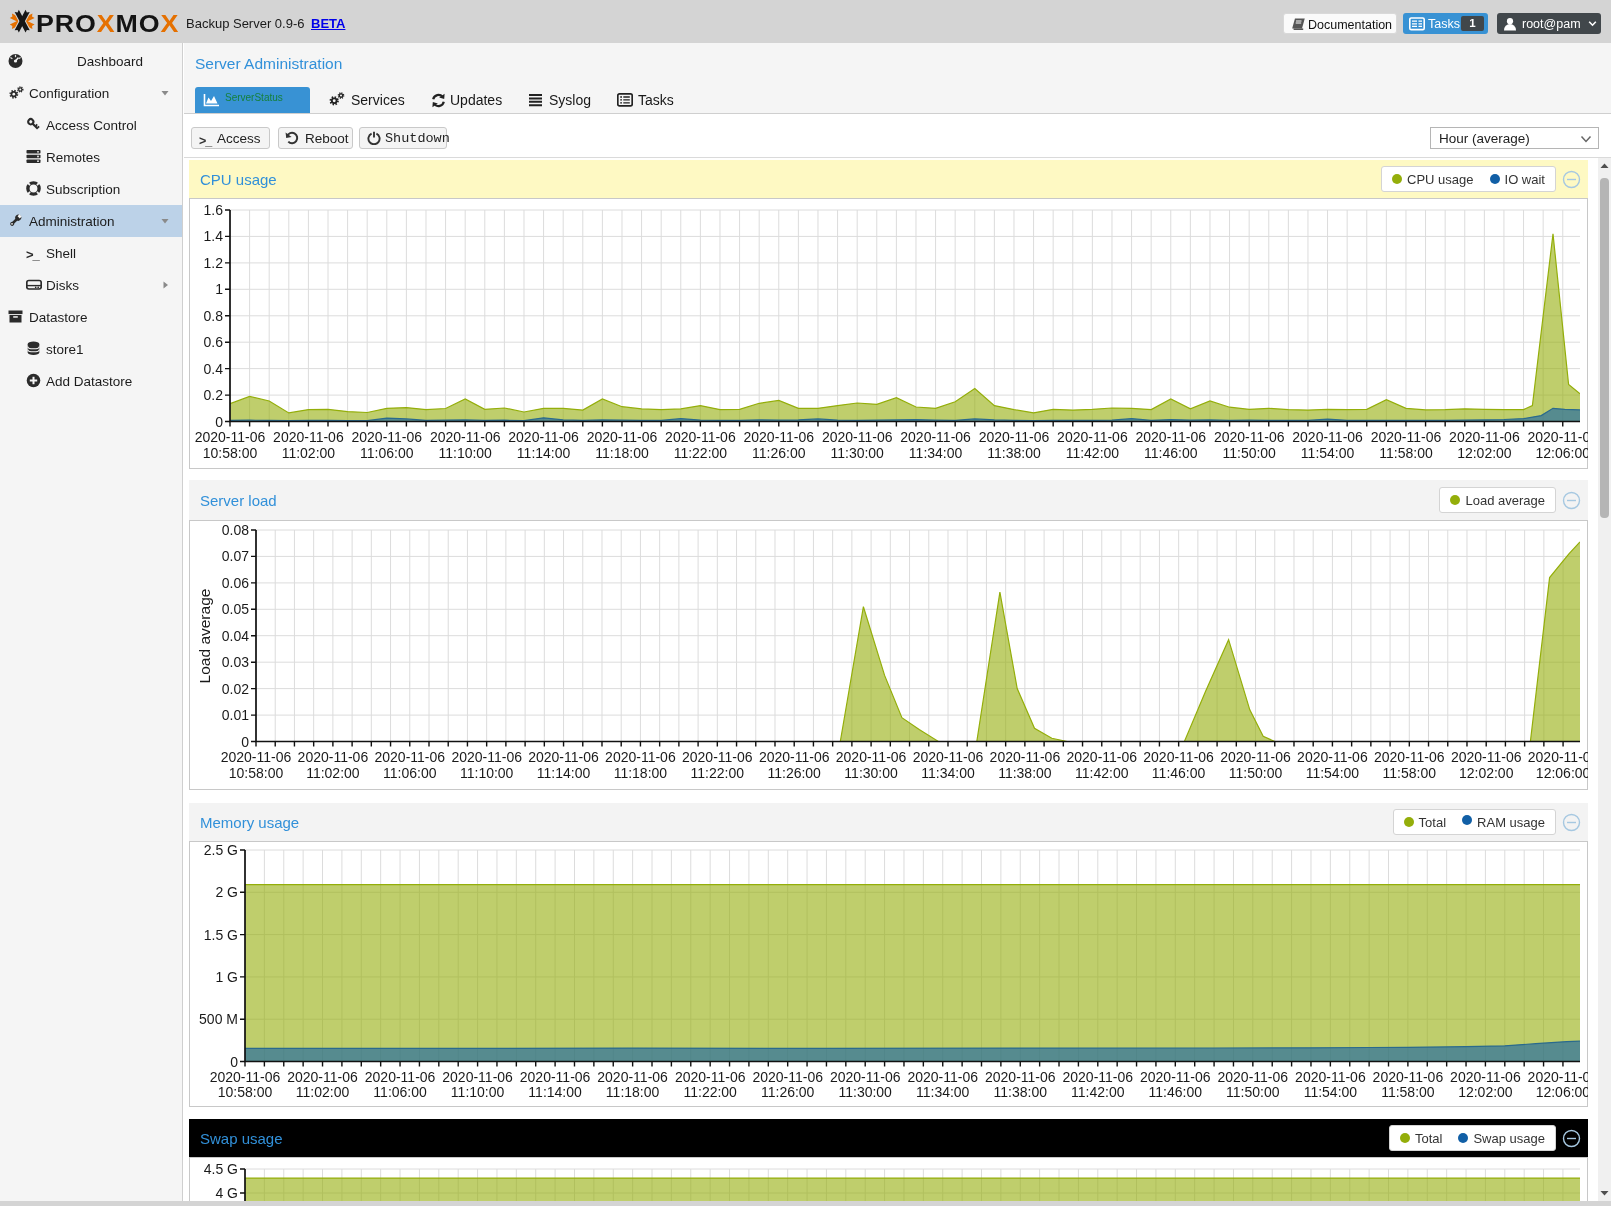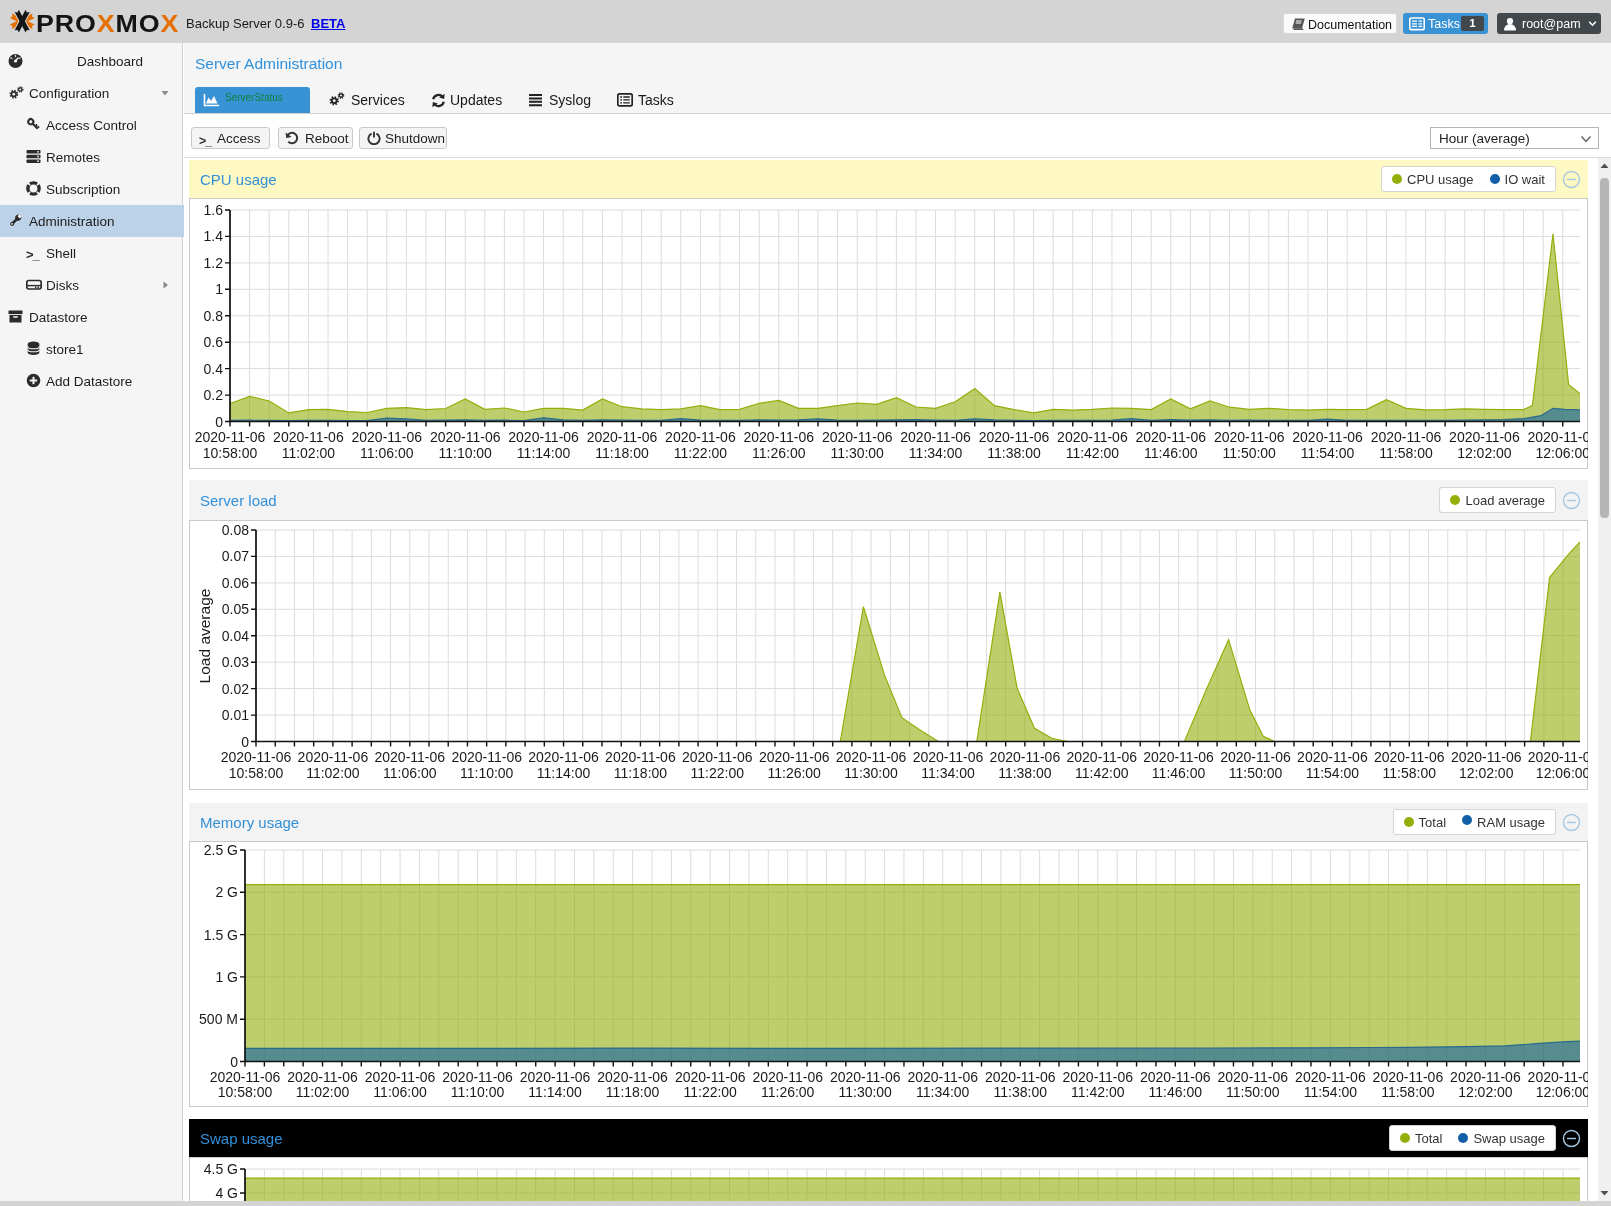--- a/index.html
+++ b/index.html
@@ -132,21 +132,21 @@
         <svg width="15" height="15" viewBox="0 0 15 15" style="">
           <circle cx="7.5" cy="7.5" r="5.6" fill="none" stroke="#2b2b2b" stroke-width="3.4"></circle>
           <rect x="6.6" y="-0.4" width="1.8" height="3" fill="#f5f5f5" transform="rotate(45 7.5 7.5)"></rect>
           <rect x="6.6" y="-0.4" width="1.8" height="3" fill="#f5f5f5" transform="rotate(135 7.5 7.5)"></rect>
           <rect x="6.6" y="-0.4" width="1.8" height="3" fill="#f5f5f5" transform="rotate(225 7.5 7.5)"></rect>
           <rect x="6.6" y="-0.4" width="1.8" height="3" fill="#f5f5f5" transform="rotate(315 7.5 7.5)"></rect>
         </svg>
       </span>
       <span style="position:absolute;left:46px;top:9px;font-size:13.5px;color:#1c1c1c;">Subscription</span>
     </div>
-    <div style="position:absolute;left:0;top:162px;width:182px;height:32px;background:#bcd2e8;padding-left:33px;">
+    <div style="position:absolute;left:0;top:162px;width:182px;height:32px;background:#bcd2e8;">
       <span style="position:absolute;left:8px;top:8px">
         <svg width="15" height="15" viewBox="0 0 15 15" style="">
           <g transform="rotate(45 7.5 7.5)">
             <circle cx="7.5" cy="3.6" r="3" fill="#2b2b2b"></circle>
             <rect x="5.9" y="0.4" width="3.2" height="2.6" fill="#f5f5f5"></rect>
             <rect x="6.2" y="5" width="2.6" height="7" fill="#2b2b2b"></rect>
             <circle cx="7.5" cy="12.2" r="2" fill="#2b2b2b"></circle>
             <circle cx="7.5" cy="12.4" r="0.85" fill="#f5f5f5"></circle>
           </g>
         </svg>
@@ -269,21 +269,21 @@
     </span>
     <span style="position:absolute;left:26px;top:3px;font-size:13.5px;color:#222;">Reboot</span>
   </div>
 <div style="position:absolute;left:359px;top:127px;width:88px;height:22px;background:#f4f4f4;border:1px solid #c9c9c9;border-radius:3px;box-sizing:border-box;">
     <span style="position:absolute;left:7px;top:3px;">
       <svg width="14" height="14" viewBox="0 0 14 14" style="">
         <path d="M4.6 2.6 a5.6 5.6 0 1 0 4.8 0" fill="none" stroke="#333" stroke-width="1.9"></path>
         <path d="M7 0.8 V6.4" stroke="#333" stroke-width="1.9"></path>
       </svg>
     </span>
-    <span style="position:absolute;left:25px;top:3px;font-size:13.5px;color:#222;">Shutdown</span>
+    <span style="position:absolute;left:25px;top:3px;font-size:13.5px;color:#222;font-family:Liberation Mono, monospace;">Shutdown</span>
   </div>
 <div style="position:absolute;left:1430px;top:127px;width:169px;height:22px;background:#fff;border:1px solid #b5b5b5;box-sizing:border-box;">
     <span style="position:absolute;left:8px;top:3px;font-size:13.5px;color:#222;">Hour (average)</span>
     <svg style="position:absolute;right:6px;top:7px" width="12" height="9" viewBox="0 0 12 9">
       <path d="M1.5 1.5 L6 6.5 L10.5 1.5" stroke="#666" stroke-width="1.5" fill="none"></path>
     </svg>
   </div>
 
 <div style="position:absolute;left:184px;top:158px;width:1414px;height:1044px;background:#fff;overflow:hidden;"></div>
 

